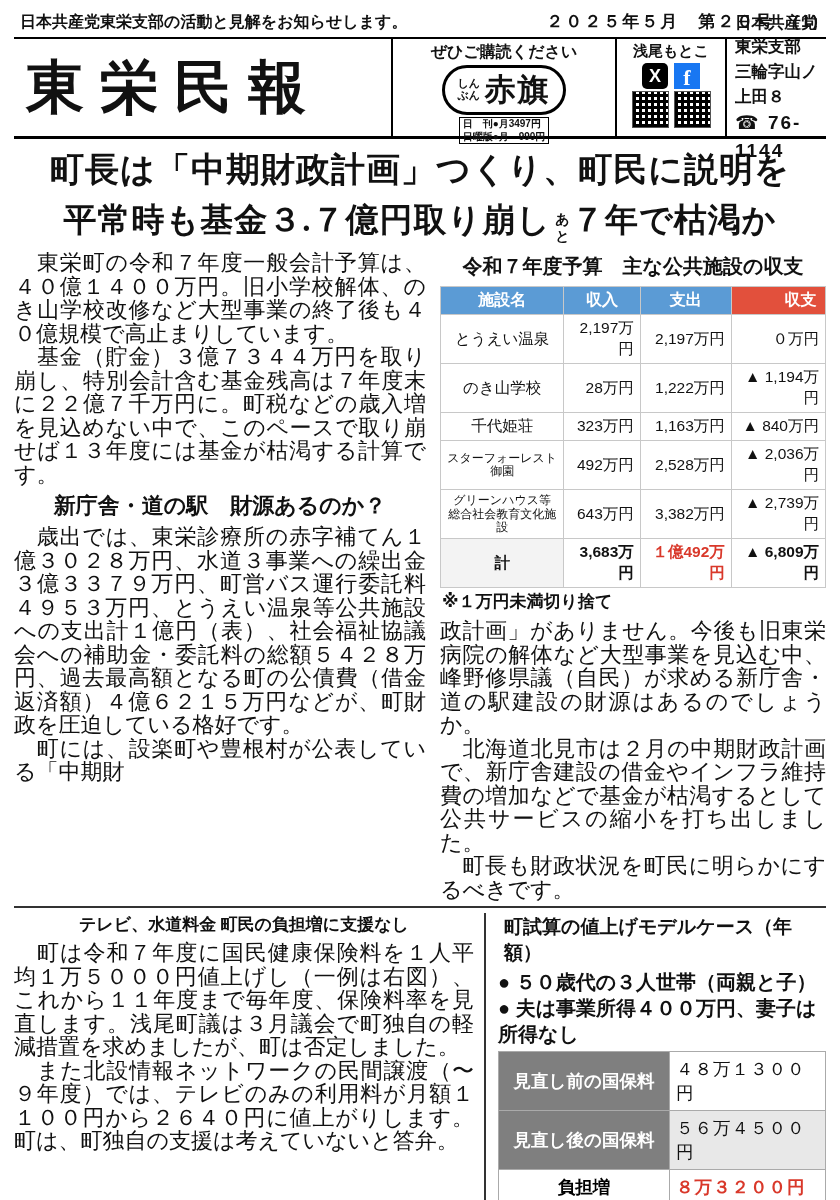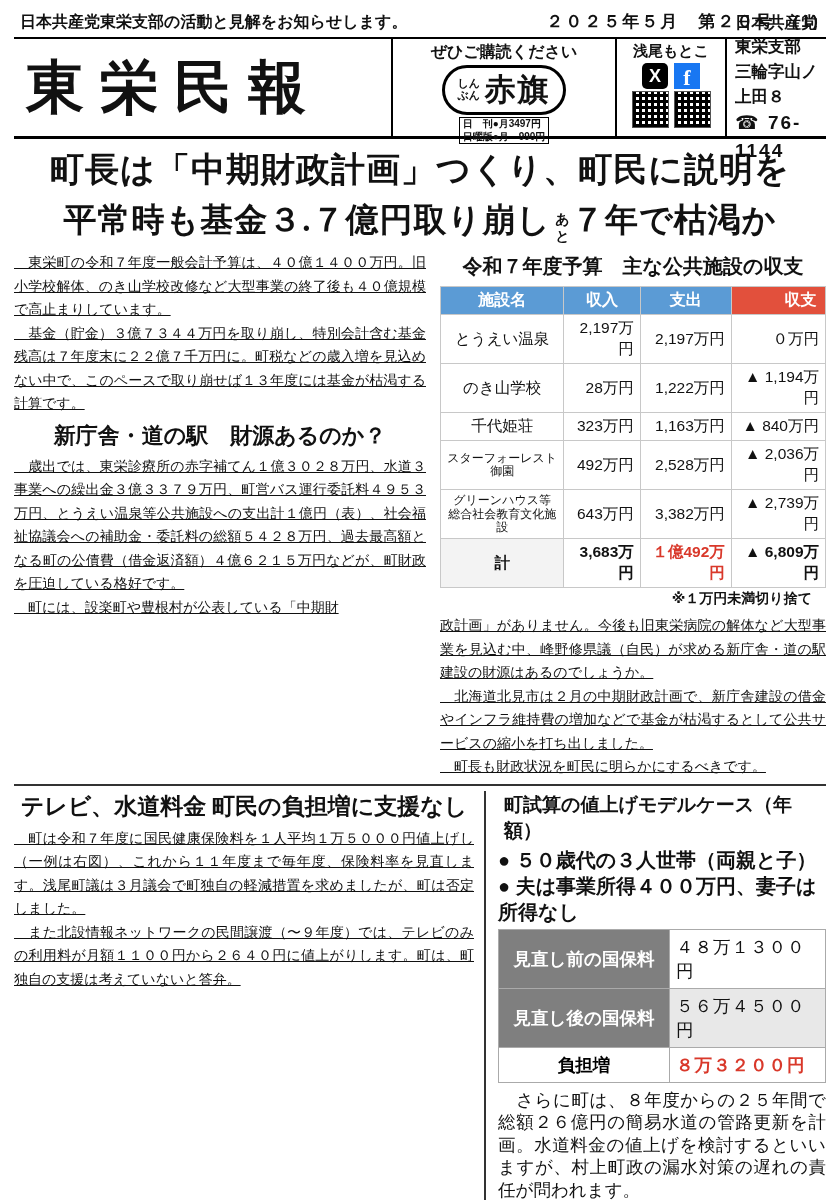--- a/index.html
+++ b/index.html
@@ -46,47 +46,47 @@
   .headline-block{text-align:center;padding:8px 0 4px;}
   .lead-h1{font-family:"Liberation Sans","DejaVu Sans",sans-serif;font-weight:900;font-size:34px;letter-spacing:1px;}
   .lead-h2{font-weight:900;font-size:33px;margin-top:5px;letter-spacing:1px;}
   .vtext{display:inline-block;writing-mode:vertical-rl;text-orientation:upright;font-size:14px;font-weight:bold;
          vertical-align:middle;line-height:1;margin:0 2px 6px 4px;}
 
   
   .article1{display:flex;gap:14px;padding-top:4px;}
   .col-left{width:412px;}
   .col-right{flex:1;}
-  .body p{font-size:14px;line-height:23.5px;text-align:justify;margin:0;text-decoration:underline;}
+  .body p{font-size:22px;line-height:23.5px;text-align:justify;margin:0;}
   .subhead{font-family:"Liberation Sans","DejaVu Sans",sans-serif;font-weight:900;font-size:22px;
            text-align:center;margin:5px 0 4px;}
 
   .budget-title{font-family:"Liberation Sans","DejaVu Sans",sans-serif;font-weight:900;font-size:20px;
                 text-align:center;margin:2px 0 6px;}
   table.budget{width:100%;border-collapse:collapse;font-family:"Liberation Sans","DejaVu Sans",sans-serif;
                border:1.5px solid #8a8a8a;}
   .budget th{color:#fff;font-size:16px;font-weight:bold;padding:3px 0;background:#5b9bd5;border:1px solid #c8c8c8;}
   .budget th.hd-balance{background:#e2503c;padding-left:44px;}
   .budget td{border:1px solid #c8c8c8;font-size:15.5px;padding:3px 6px;}
   .budget td.name{text-align:center;}
   .budget td.num{text-align:right;}
   .budget td.small{font-size:12px;line-height:1.15;white-space:pre-line;}
   .budget tr.total td{font-weight:bold;}
   .budget tr.total td.name{background:#f3f3f3;}
   .red{color:#d9382a;}
-  .note{text-align:right;font-family:"Liberation Sans","DejaVu Sans",sans-serif;font-weight:bold;
-        font-size:14px;margin:2px 14px 6px;}
+  .note{text-align:left;font-family:"Liberation Sans","DejaVu Sans",sans-serif;font-weight:bold;
+        font-size:17px;margin:2px 2px 6px;}
 
   hr.rule{border:none;border-top:2px solid #333;margin:5px 0;}
 
   
   .section2{display:flex;}
   .s2-left{width:460px;padding-right:10px;}
   .k-h1{font-family:"Liberation Sans","DejaVu Sans",sans-serif;font-weight:900;font-size:29px;text-align:center;margin:1px 0 2px;}
-  .k-h2{font-weight:900;font-size:23px;text-align:center;margin:0 0 5px;}
+  .k-h2{font-weight:900;font-size:17px;text-align:center;margin:0 0 5px;}
   .s2-right{flex:1;border-left:2px solid #333;padding-left:12px;}
   .mc-title{font-family:"Liberation Sans","DejaVu Sans",sans-serif;font-weight:900;font-size:19px;margin:1px 0 3px;padding-left:6px;}
   .mc-bullet{font-family:"Liberation Sans","DejaVu Sans",sans-serif;font-weight:bold;font-size:20px;line-height:1.3;}
   table.mc{width:100%;border-collapse:collapse;margin:4px 0 6px;font-family:"Liberation Sans","DejaVu Sans",sans-serif;
            border:1.5px solid #888;}
   .mc td{border:1px solid #aaa;font-size:17.5px;padding:5px 6px;}
   .mc td.lbl{background:#7f7f7f;color:#fff;font-weight:bold;text-align:center;width:158px;}
   .mc td.val{letter-spacing:1px;padding-right:10px;}
   .mc tr.alt td.val{background:#e8e8e8;}
   .mc tr.burden td.lbl{background:#fff;color:#000;font-weight:900;}

